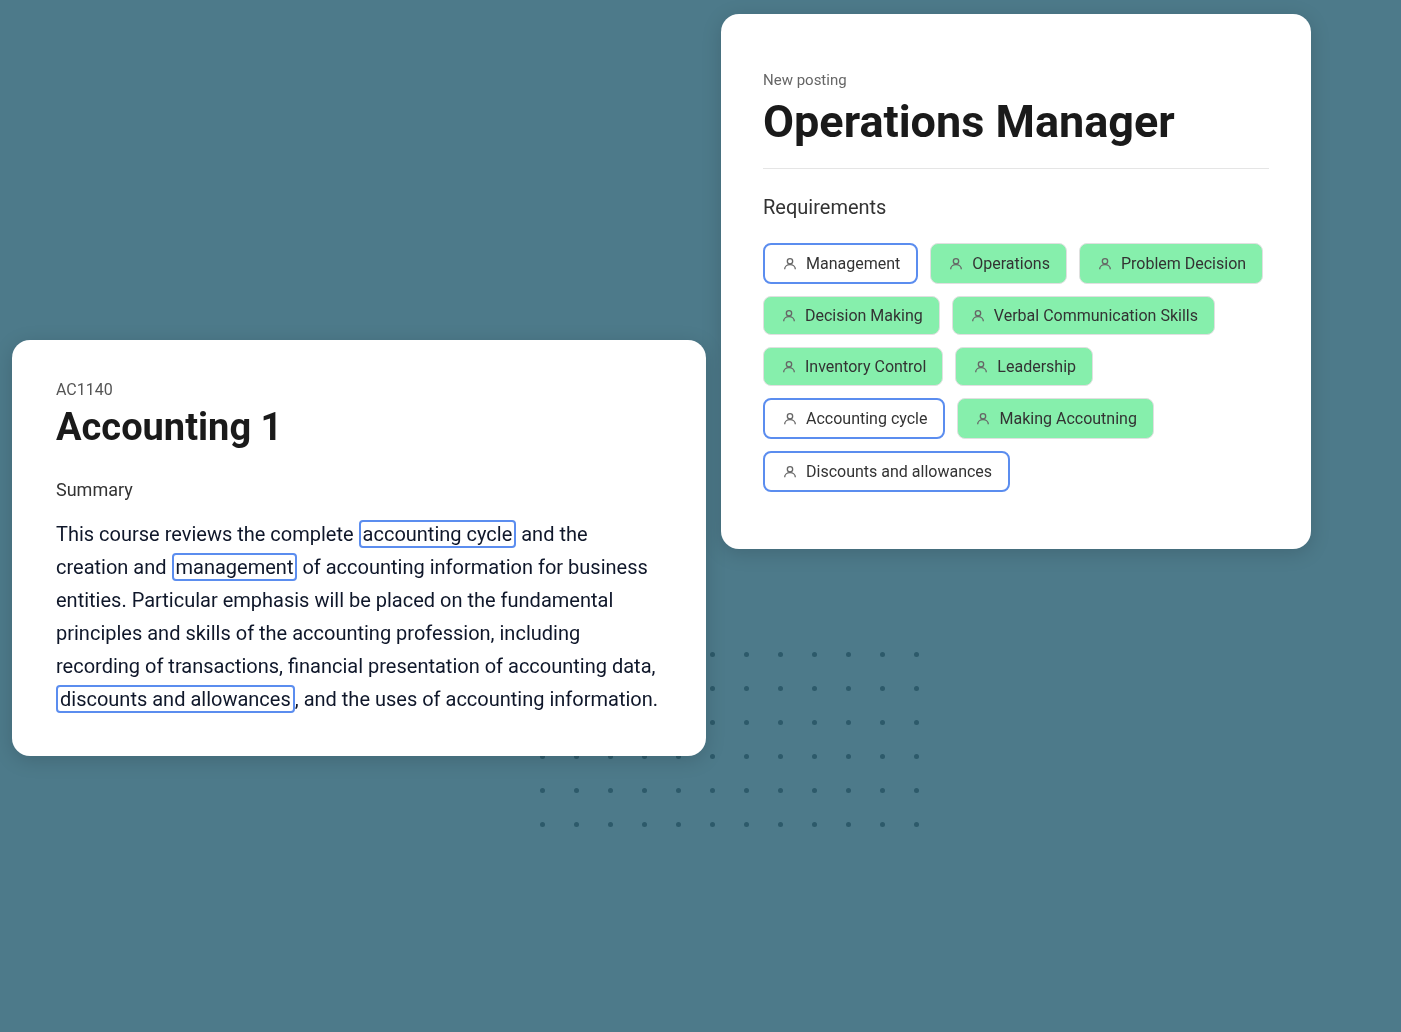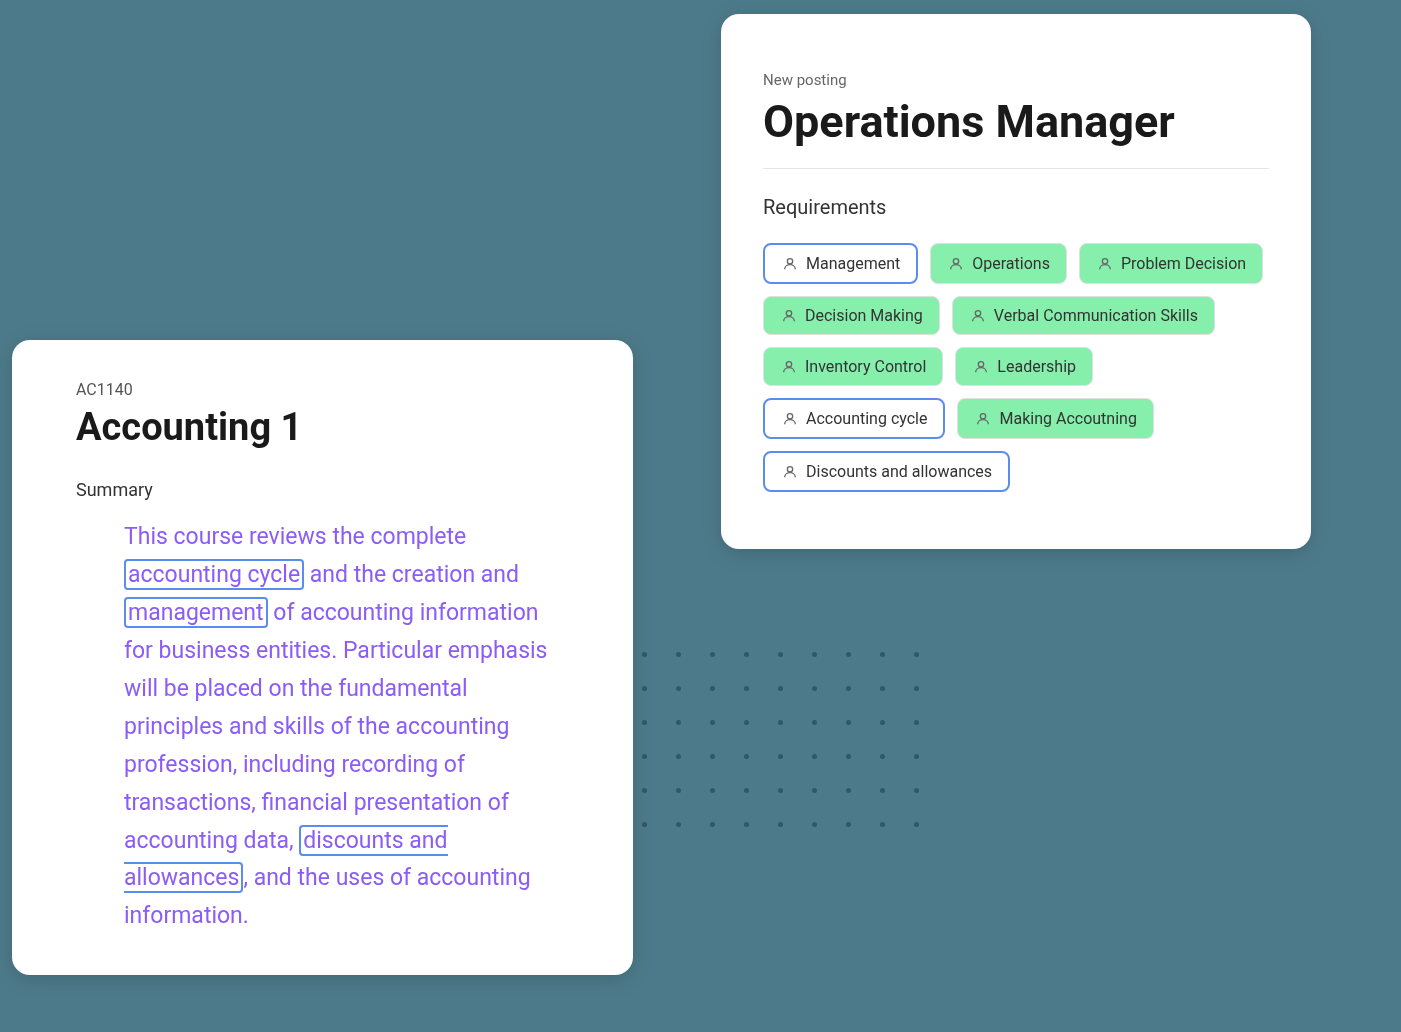--- a/index.html
+++ b/index.html
@@ -38,24 +38,24 @@
       height: 5px;
       background-color: #2d5a6a;
       border-radius: 50%;
     }
 
     
     .course-card {
       position: absolute;
       left: 12px;
       top: 340px;
-      width: 621px;
+      width: 694px;
       background: white;
       border-radius: 18px;
-      padding: 40px 64px;
+      padding: 40px 44px;
       box-shadow: 0 4px 20px rgba(0,0,0,0.15);
     }
 
     .course-code {
       font-size: 16px;
       color: #555;
       margin-bottom: 6px;
     }
 
     .course-title {
@@ -65,24 +65,23 @@
       margin-bottom: 30px;
     }
 
     .summary-label {
       font-size: 18px;
       color: #333;
       margin-bottom: 18px;
     }
 
     .course-description {
-      font-size: 23px;
-      color: #8b5cf6;
+      font-size: 20px;
+      color: #0f172a;
       line-height: 1.65;
-      margin-left: 48px;
     }
 
     .highlight {
       border: 2px solid #5b8def;
       border-radius: 4px;
       padding: 0 2px;
       background: transparent;
     }
 
     

